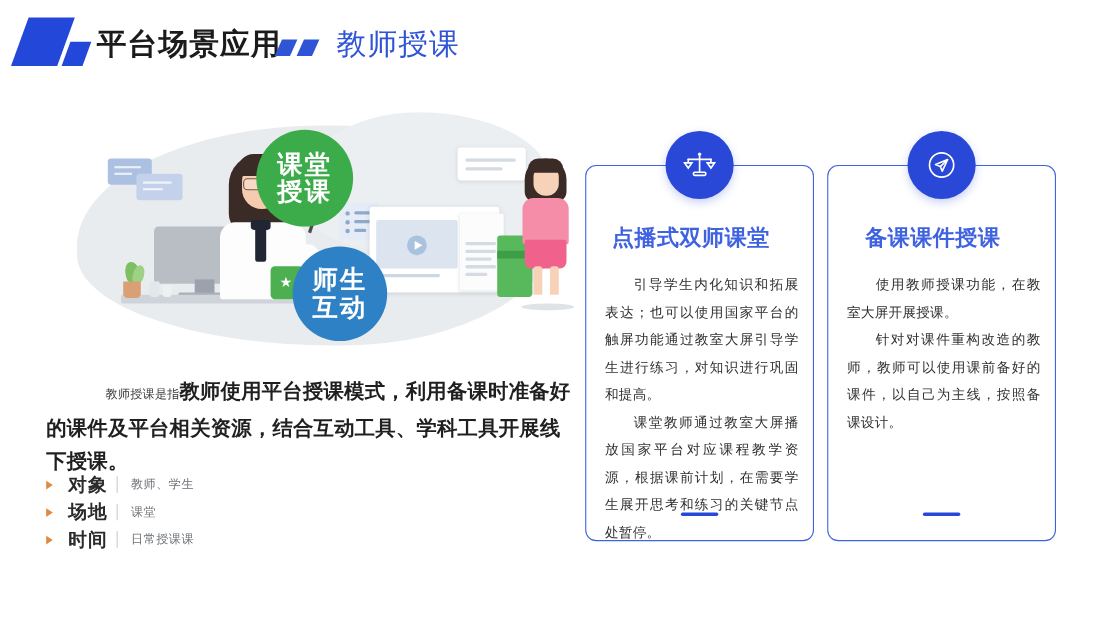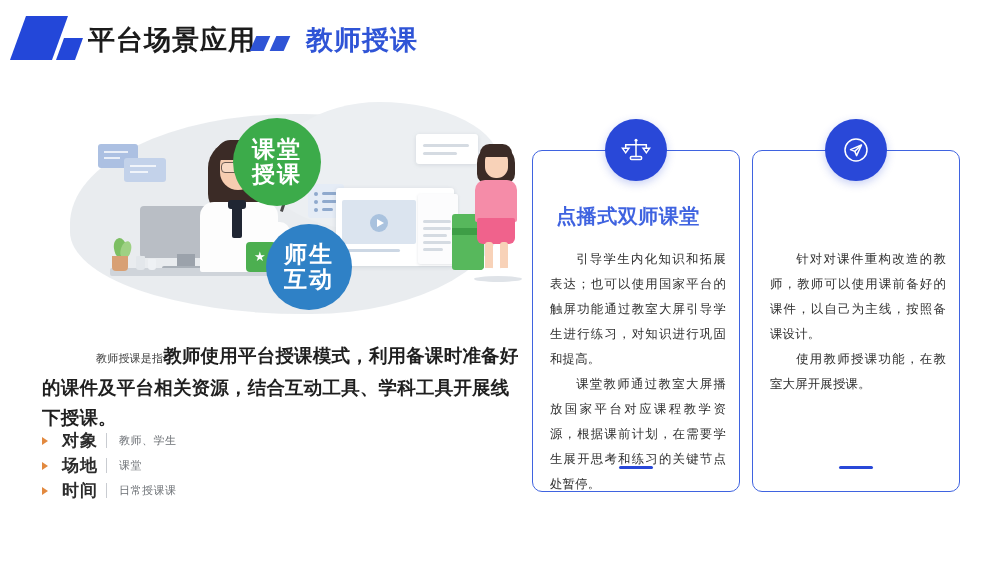--- a/index.html
+++ b/index.html
@@ -61,21 +61,21 @@
     background: #2f54d6;
     transform: skewX(-24deg);
     display: block;
   }
   .slash-group i.s1 { left: 0; }
   .slash-group i.s2 { left: 20px; }
   .header-subtitle {
     position: absolute;
     left: 306px; top: 22px;
     font-size: 27px;
-    font-weight: bold;
+    font-weight: normal;
     color: #2f54d6;
     letter-spacing: 1px;
     white-space: nowrap;
   }
 
   
   .illustration {
     position: absolute;
     left: 40px; top: 96px;
     width: 490px; height: 240px;
@@ -648,18 +648,19 @@
 </div>
 
 <div class="card c2">
   <div class="card-icon">
     <svg width="32" height="32" viewBox="0 0 32 32" fill="none" stroke="#ffffff" stroke-width="1.5" stroke-linejoin="round">
       <circle cx="16" cy="16" r="11"></circle>
       <path d="M21.5 11 L10.5 15.6 L14.8 17.4 L16.6 21.6 Z"></path>
       <line x1="14.8" y1="17.4" x2="21.5" y2="11"></line>
     </svg>
   </div>
+  <div class="card-title">备课课件授课</div>
   <div class="card-body">
+    <p><span class="ind"></span><span>使用教师授课功能，在教室大屏开展授课。</span></p>
     <p><span class="ind"></span><span>针对对课件重构改造的教师，教师可以使用课前备好的课件，以自己为主线，按照备课设计。</span></p>
-    <p><span class="ind"></span><span>使用教师授课功能，在教室大屏开展授课。</span></p>
   </div>
   <div class="card-dash"></div>
 </div>
 
 </body></html>

